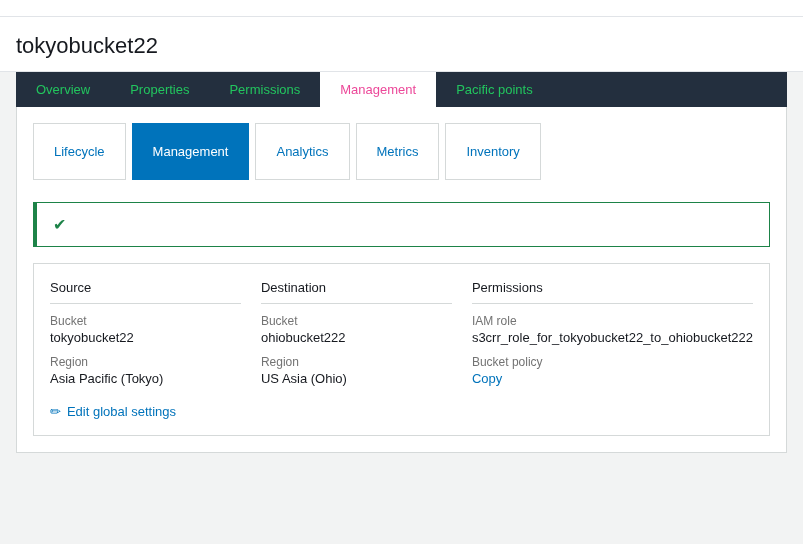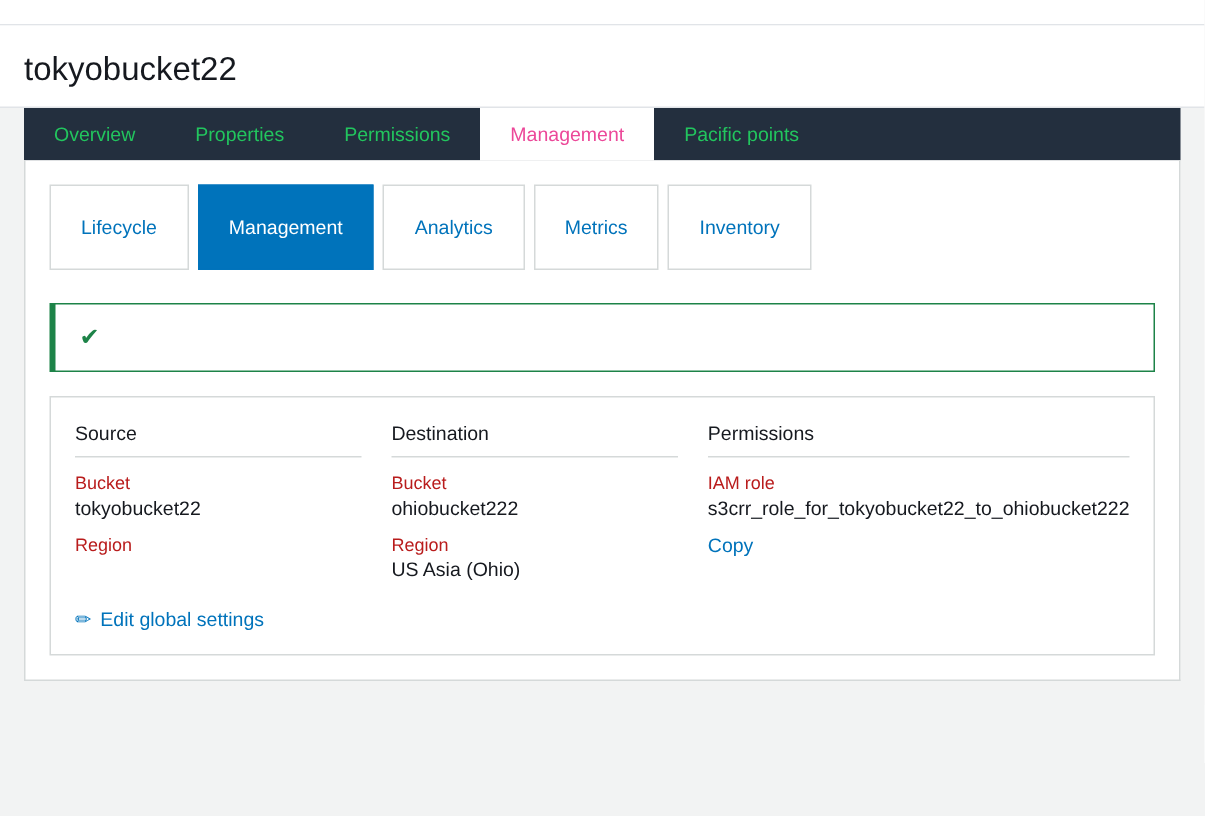--- a/index.html
+++ b/index.html
@@ -145,21 +145,21 @@
     .col-header {
       font-size: 13px;
       font-weight: 400;
       color: #16191f;
       padding-bottom: 8px;
       border-bottom: 1px solid #d5d9d9;
       margin-bottom: 10px;
     }
     .col-label {
       font-size: 12px;
-      color: #b91c1c;
+      color: #737373;
       margin-bottom: 2px;
     }
     .col-value {
       font-size: 13px;
       color: #16191f;
       margin-bottom: 10px;
     }
     .col-value.link {
       color: #0073bb;
       cursor: pointer;
@@ -221,32 +221,34 @@
       <span class="close-icon"></span>
     </div>
 
     <div class="replication-table">
       <div class="replication-cols" id="replication-cols">
           <div class="replication-col">
             <div class="col-header">Source</div>
             <div class="col-label">Bucket</div>
             <div class="col-value">tokyobucket22</div>
             <div class="col-label">Region</div>
+            <div class="col-value">Asia Pacific (Tokyo)</div>
           </div>
           <div class="replication-col">
             <div class="col-header">Destination</div>
             <div class="col-label">Bucket</div>
             <div class="col-value">ohiobucket222</div>
             <div class="col-label">Region</div>
             <div class="col-value">US Asia (Ohio)</div>
           </div>
           <div class="replication-col">
             <div class="col-header">Permissions</div>
             <div class="col-label">IAM role</div>
             <div class="col-value">s3crr_role_for_tokyobucket22_to_ohiobucket222</div>
+            <div class="col-label">Bucket policy</div>
             <div class="col-value link">Copy</div>
           </div>
         </div>
       <a class="edit-link" id="edit-link-row">
           <span class="edit-icon">✏</span>
           <span>Edit global settings</span>
         </a>
     </div>
   </div>
 </div>

